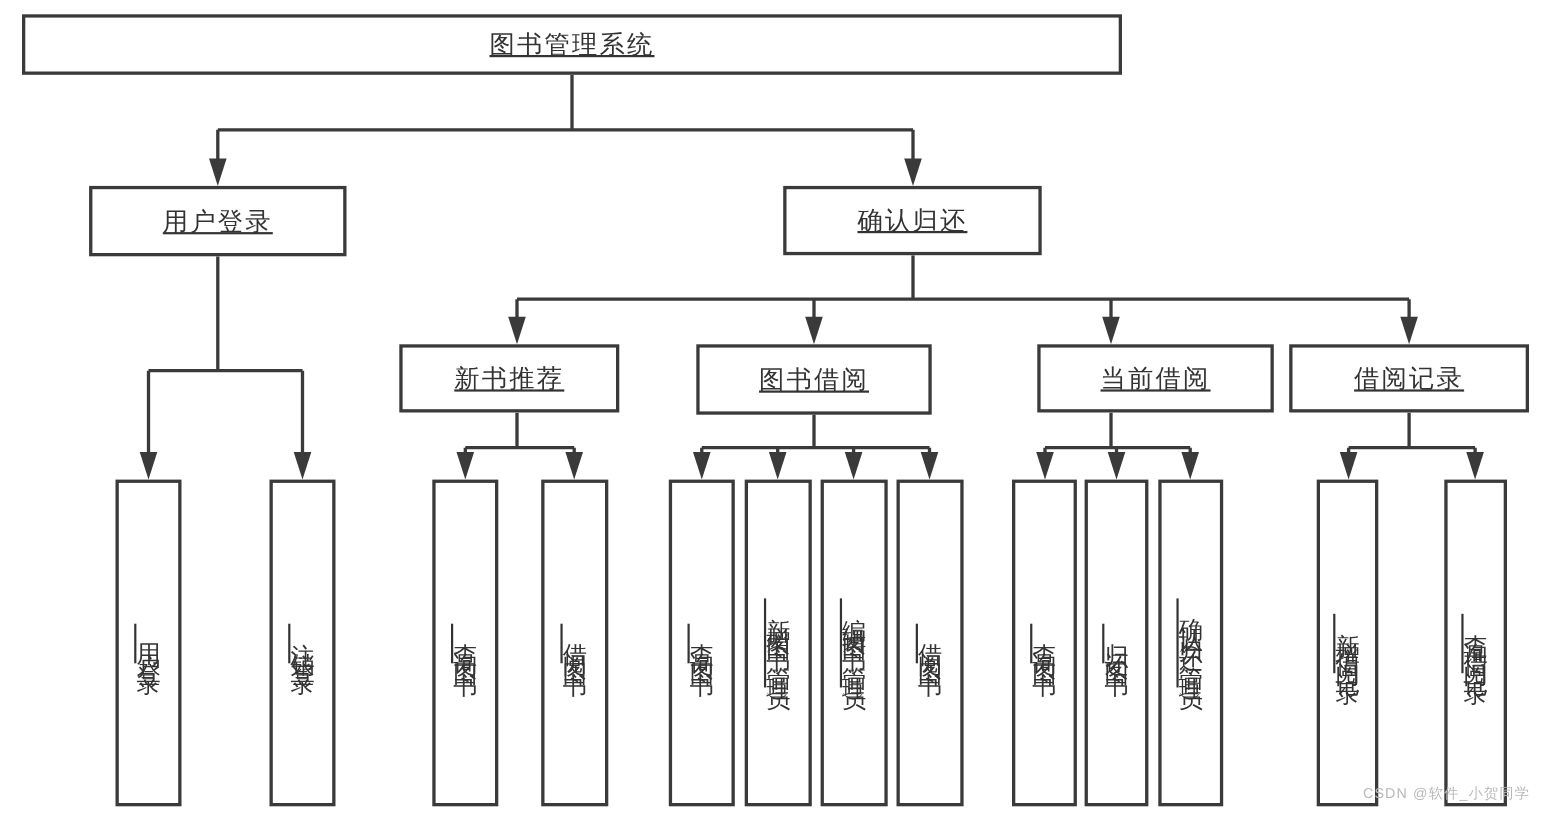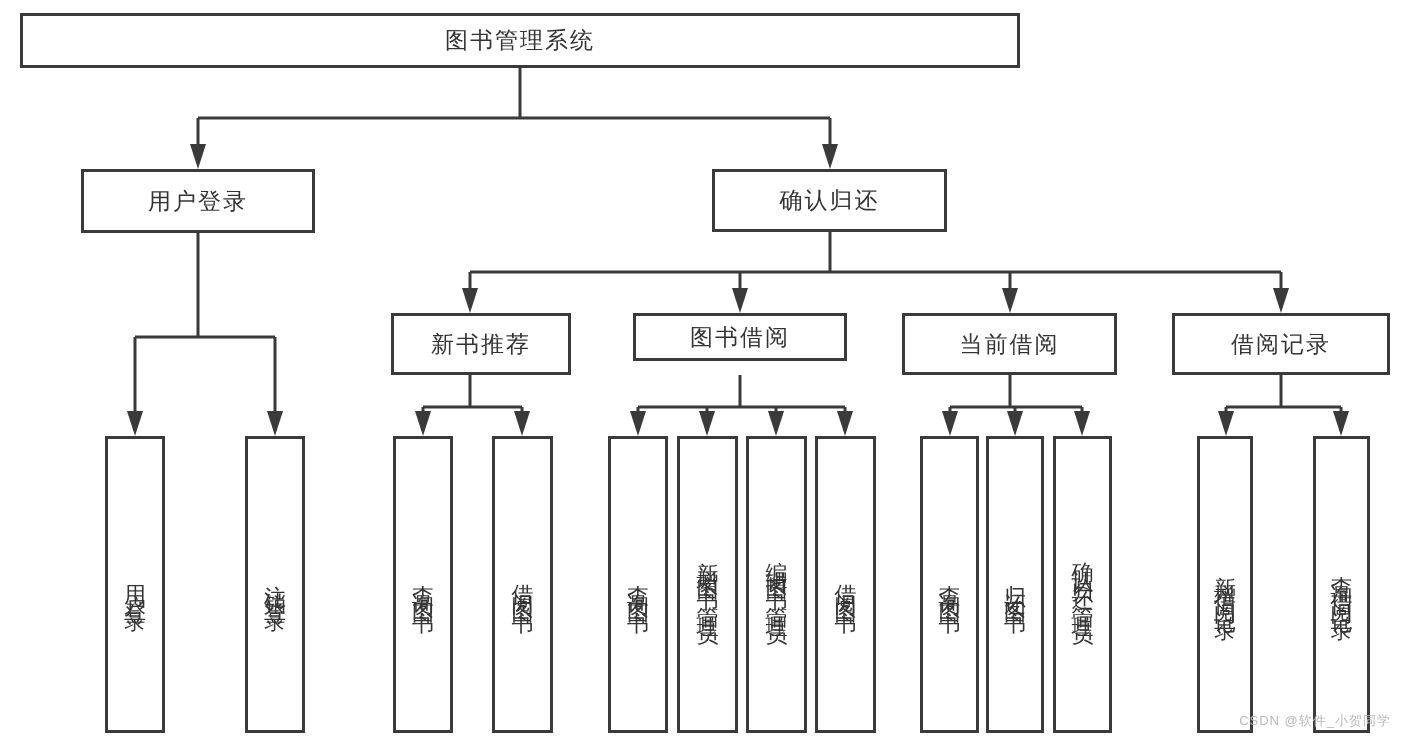--- a/index.html
+++ b/index.html
@@ -30,20 +30,21 @@
     background: #ffffff;
     border: 3px solid var(--line);
     display: flex;
     align-items: center;
     justify-content: center;
     color: var(--text);
     font-size: 23px;
     letter-spacing: 2px;
     text-align: center;
     line-height: 1;
+    text-decoration: underline;
   }
   .node .vtext {
     writing-mode: vertical-rl;
     text-orientation: mixed;
     letter-spacing: 9px;
     font-size: 22px;
     white-space: nowrap;
   }
   .watermark {
     position: absolute;
@@ -87,23 +88,23 @@
       <path d="M1281 375 V407 M1226 407 H1341 M1226 407 V418 M1341 407 V418" stroke="#3a3a3a" stroke-width="3" fill="none"></path>
       <polygon points="1218,411 1234,411 1226,436" fill="#3a3a3a"></polygon>
       <polygon points="1333,411 1349,411 1341,436" fill="#3a3a3a"></polygon>
     </svg>
 
   <div class="node" style="left:20px; top:13px; width:1000px; height:55px;">图书管理系统</div>
 
   <div class="node" style="left:81px; top:169px; width:234px; height:64px;">用户登录</div>
   <div class="node" style="left:712px; top:169px; width:235px; height:63px;">确认归还</div>
 
-  <div class="node" style="left:363px; top:313px; width:180px; height:62px;margin-left:28px;">新书推荐</div>
-  <div class="node" style="left:633px; top:313px; width:214px; height:48px;">图书借阅</div>
-  <div class="node" style="left:902px; top:313px; width:215px; height:62px;">当前借阅</div>
+  <div class="node" style="left:363px; top:313px; width:200px; height:62px;">新书推荐</div>
+  <div class="node" style="left:633px; top:313px; width:214px; height:64px;">图书借阅</div>
+  <div class="node" style="left:943px; top:313px; width:215px; height:62px;">当前借阅</div>
   <div class="node" style="left:1172px; top:313px; width:218px; height:62px;">借阅记录</div>
 
   <div class="node" style="left:105px; top:436px; width:60px; height:297px;">
     <span class="vtext">用户登录</span>
   </div>
   <div class="node" style="left:245px; top:436px; width:60px; height:297px;">
     <span class="vtext">注销登录</span>
   </div>
   <div class="node" style="left:393px; top:436px; width:60px; height:297px;">
     <span class="vtext">查询图书</span>

